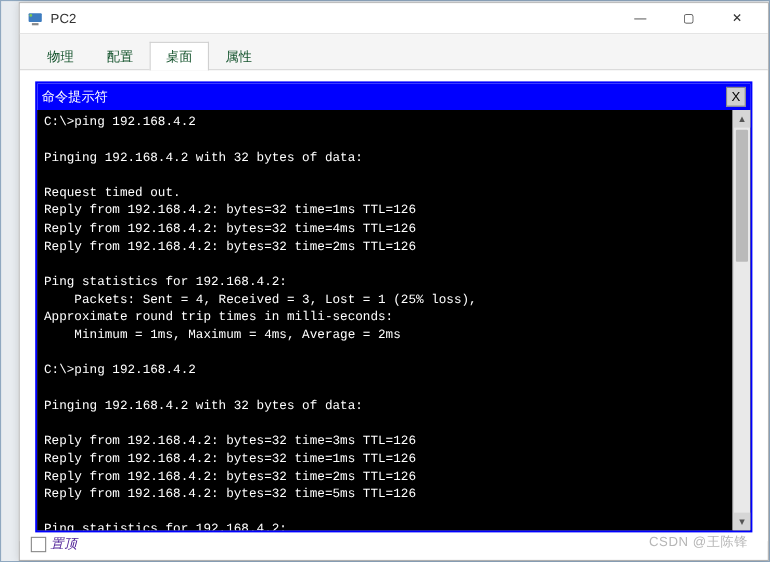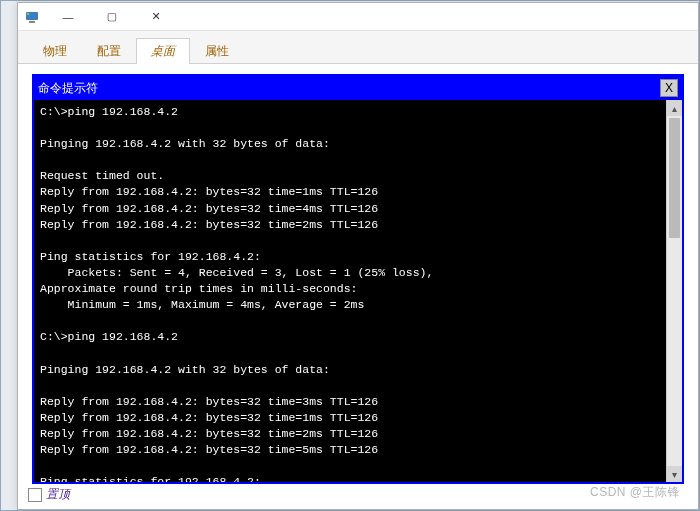--- a/index.html
+++ b/index.html
@@ -5,22 +5,22 @@
     * { box-sizing: border-box; margin: 0; padding: 0; }
     body { font-family: "Microsoft YaHei", sans-serif; width: 700px; height: 511px; background: #e8ecf0; overflow: hidden; position: relative; }
     .outer-frame { position: absolute; left: 0; top: 0; width: 700px; height: 511px; border: 1px solid #8fa8c0; background: #e8ecf0; }
     .window { position: absolute; left: 16px; top: 1px; width: 682px; height: 508px; background: #fff; border: 1px solid #b0b0b0; box-shadow: 0 0 8px rgba(0,0,0,0.15); }
     .titlebar { display: flex; align-items: center; height: 28px; padding: 0 6px; background: #fff; border-bottom: 1px solid #e4e4e4; }
     .titlebar .icon { width: 16px; height: 16px; margin-right: 6px; }
     .titlebar .title { font-size: 12px; color: #333; flex: 1; }
     .win-controls { display: flex; }
     .win-btn { width: 44px; height: 26px; display: flex; align-items: center; justify-content: center; font-size: 11px; color: #333; cursor: pointer; }
     .tabs { display: flex; padding: 6px 10px 0 10px; background: #f5f5f5; border-bottom: 1px solid #d0d0d0; gap:0; }
-    .tab { padding: 4px 14px; font-size: 12px; color: #a16207; cursor: pointer; border: 1px solid transparent; border-bottom: none; position: relative; top: 1px; }
-    .tab.active { background: #fff; border-color: #d0d0d0 #d0d0d0 #fff; font-style: italic; }
+    .tab { padding: 4px 14px; font-size: 12px; color: #14532d; cursor: pointer; border: 1px solid transparent; border-bottom: none; position: relative; top: 1px; }
+    .tab.active { background: #fff; border-color: #d0d0d0 #d0d0d0 #fff; }
     .workspace { padding: 10px 14px 8px 14px; background:#fff; }
     .term-frame { border: 2px solid #0000ff; }
     .term-title { display: flex; align-items: center; background: #0000ff; color: #fff; font-size: 12px; padding: 3px 4px; gap: 24px; }
     .term-title span { flex: 1; }
     .term-close { width: 18px; height: 18px; background: #d0d0d0; color: #000; display: flex; align-items: center; justify-content: center; font-size: 12px; border: 1px solid #888; cursor: pointer; }
     .term-wrap { position: relative; background: #000; }
     .terminal { font-family: Liberation Mono, monospace; font-size: 11.5px; color: #fff; background: #000; padding: 4px 2px 4px 6px; height: 382px; overflow: hidden; line-height: 1.4; white-space: pre; }
     .scroll-track { position: absolute; right: 0; top: 0; bottom: 0; width: 16px; background: #e9e9e9; border-left:1px solid #ccc; }
     .scroll-up, .scroll-down { height: 16px; background: #d6d6d6; display:flex; align-items:center; justify-content:center; color:#555; font-size:10px; cursor:pointer; }
     .scroll-down{ position:absolute; bottom:0; left:0; right:0;}
@@ -35,20 +35,21 @@
 <div class="outer-frame">
   <div class="window">
     <div class="titlebar">
       <span class="icon">
         <svg viewBox="0 0 16 16" width="16" height="16">
             <rect x="2" y="3" width="12" height="8" rx="1" fill="#3d7cbf"></rect>
             <rect x="5" y="12" width="6" height="2" fill="#888"></rect>
             <circle cx="4" cy="5" r="1.3" fill="#7ec850"></circle>
           </svg>
       </span>
+      <span class="title">PC2</span>
       <div class="win-controls">
         <div class="win-btn">—</div>
         <div class="win-btn">▢</div>
         <div class="win-btn win-close">✕</div>
       </div>
     </div>
 
     <div class="tabs">
       <div class="tab">物理</div>
       <div class="tab">配置</div>

